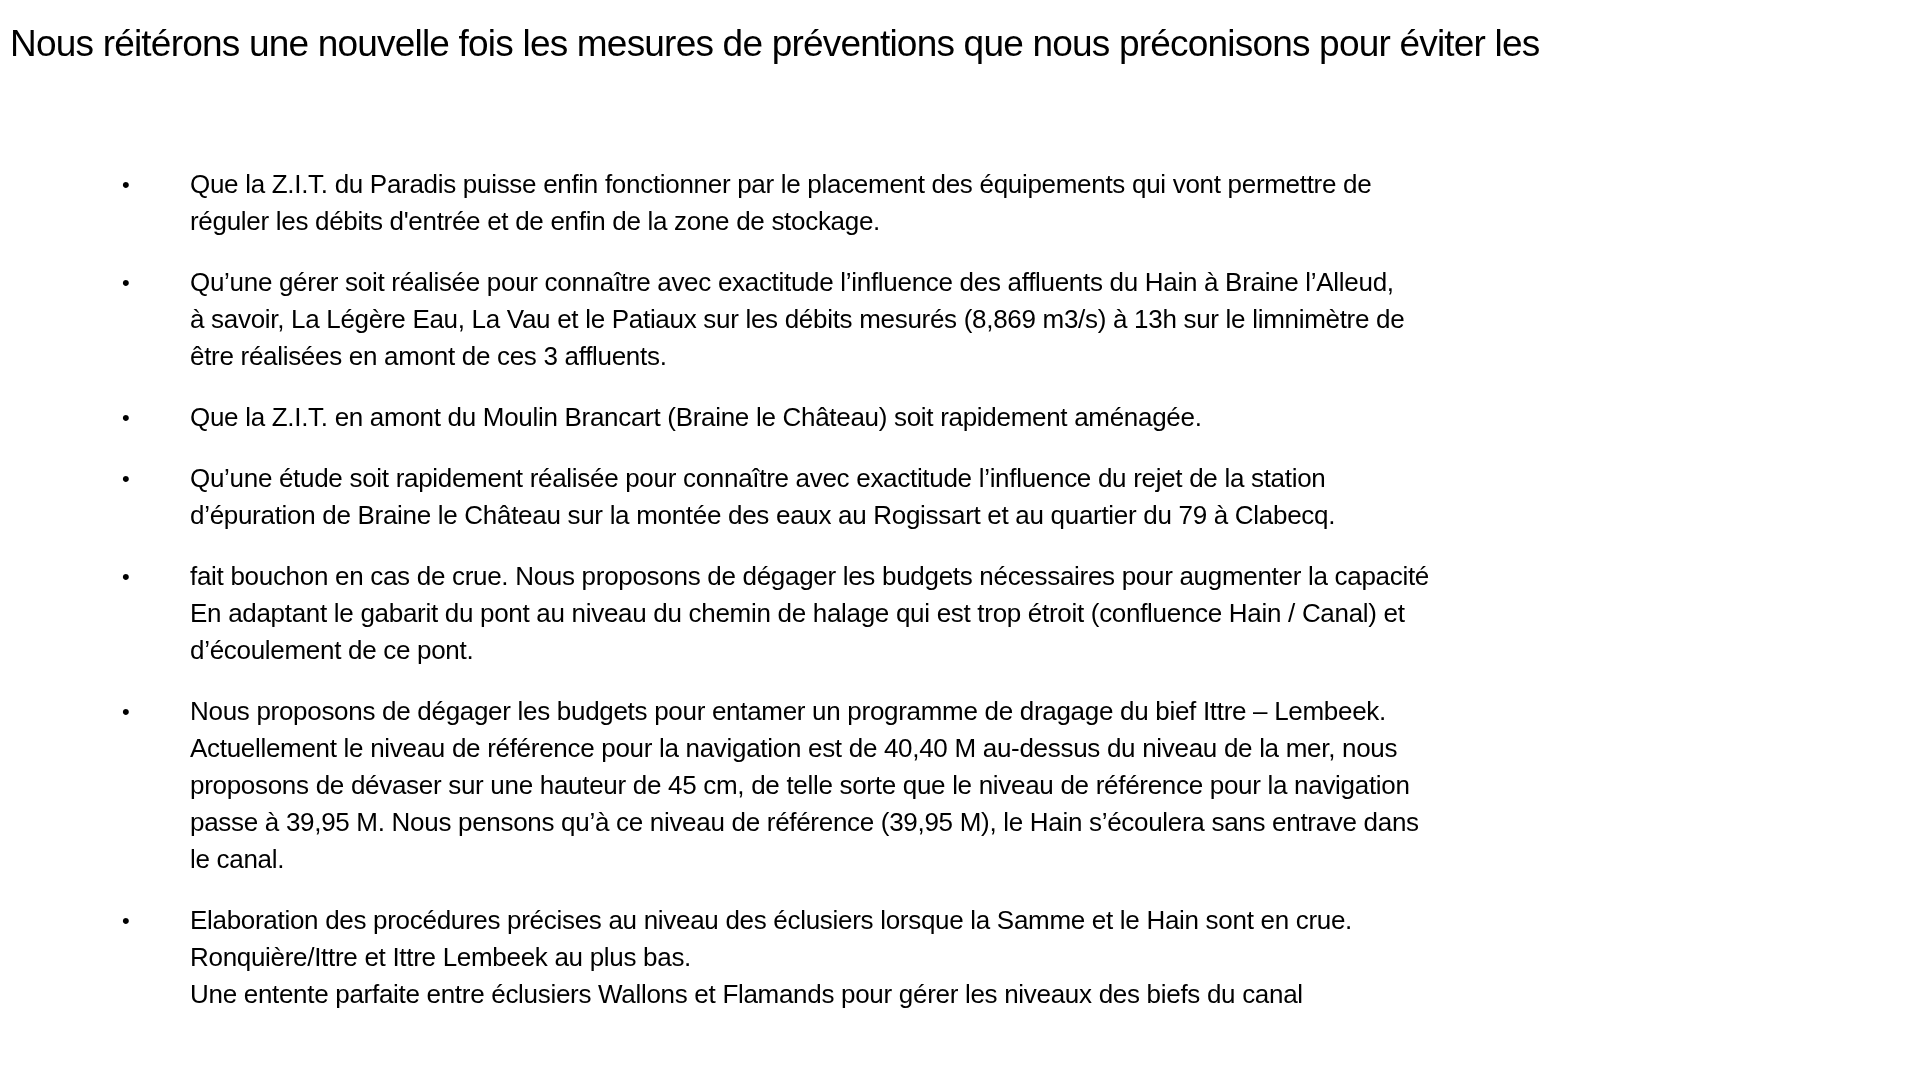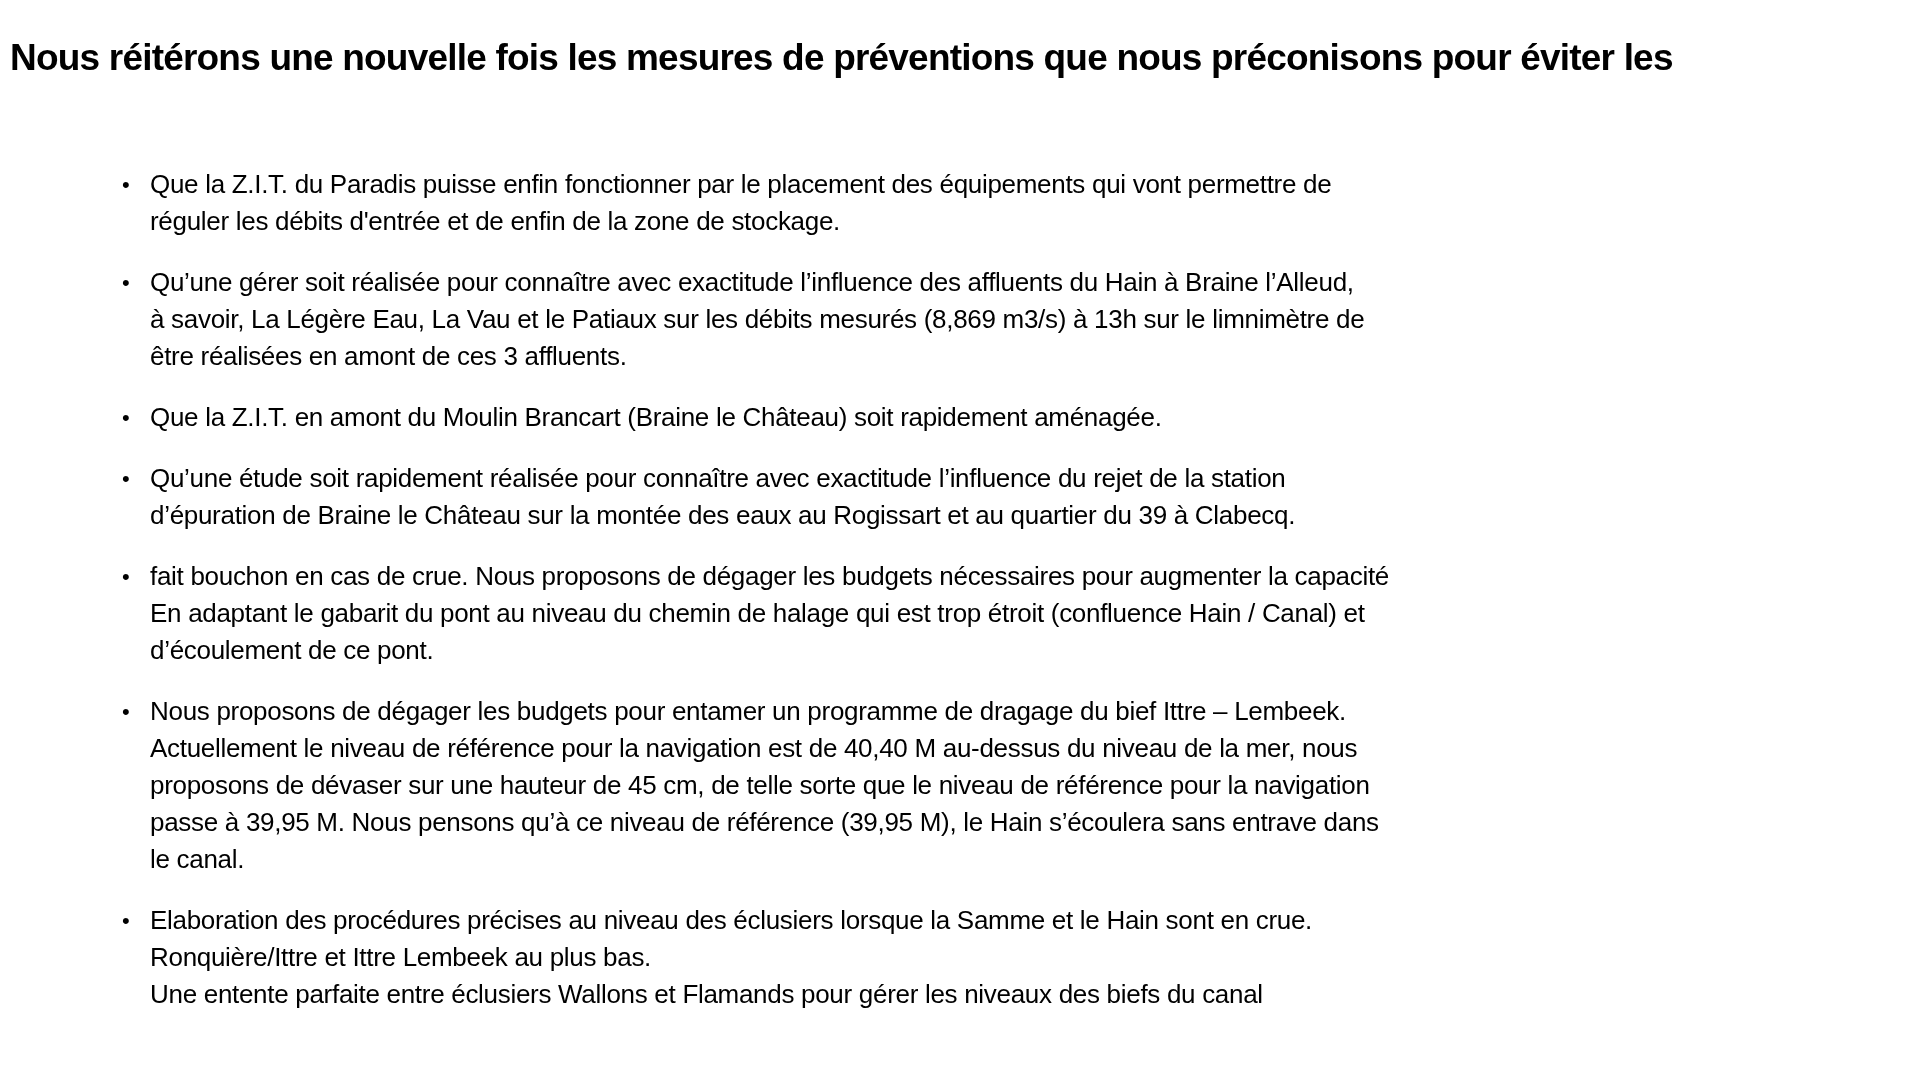--- a/index.html
+++ b/index.html
@@ -17,23 +17,23 @@
   .slide {
     position: relative;
     width: 1920px;
     height: 1080px;
     background: #ffffff;
     overflow: hidden;
   }
   .slide-title {
     position: absolute;
     left: 10px;
-    top: 34px;
+    top: 20px;
     font-size: 37px;
-    font-weight: 700;
+    font-weight: 400;
     line-height: 48px;
     letter-spacing: -0.8px;
     color: #000000;
   }
   .title-line {
     white-space: nowrap;
   }
   .bullet-list {
     position: absolute;
     left: 122px;
@@ -54,20 +54,21 @@
     flex: 0 0 28px;
     width: 28px;
     font-size: 22px;
     line-height: 37px;
   }
   .bullet-text {
     flex: 1 1 auto;
   }
   .bullet-line {
     white-space: nowrap;
+    margin-left: 40px;
   }
 </style>
 </head>
 <body>
 
 <div class="slide">
   <div class="slide-title">
     <div class="title-line">Nous réitérons une nouvelle fois les mesures de préventions que nous préconisons pour éviter les</div>
   </div>
   <ul class="bullet-list" id="bullet-list">
@@ -89,21 +90,21 @@
       <li class="bullet-item">
         <span class="bullet-marker">•</span>
         <div class="bullet-text">
           <div class="bullet-line">Que la Z.I.T. en amont du Moulin Brancart (Braine le Château) soit rapidement aménagée.</div>
         </div>
       </li>
       <li class="bullet-item">
         <span class="bullet-marker">•</span>
         <div class="bullet-text">
           <div class="bullet-line">Qu’une étude soit rapidement réalisée pour connaître avec exactitude l’influence du rejet de la station</div>
-          <div class="bullet-line">d’épuration de Braine le Château sur la montée des eaux au Rogissart et au quartier du 39 à Clabecq.</div>
+          <div class="bullet-line">d’épuration de Braine le Château sur la montée des eaux au Rogissart et au quartier du 79 à Clabecq.</div>
         </div>
       </li>
       <li class="bullet-item">
         <span class="bullet-marker">•</span>
         <div class="bullet-text">
           <div class="bullet-line">fait bouchon en cas de crue. Nous proposons de dégager les budgets nécessaires pour augmenter la capacité</div>
           <div class="bullet-line">En adaptant le gabarit du pont au niveau du chemin de halage qui est trop étroit (confluence Hain / Canal) et</div>
           <div class="bullet-line">d’écoulement de ce pont.</div>
         </div>
       </li>

